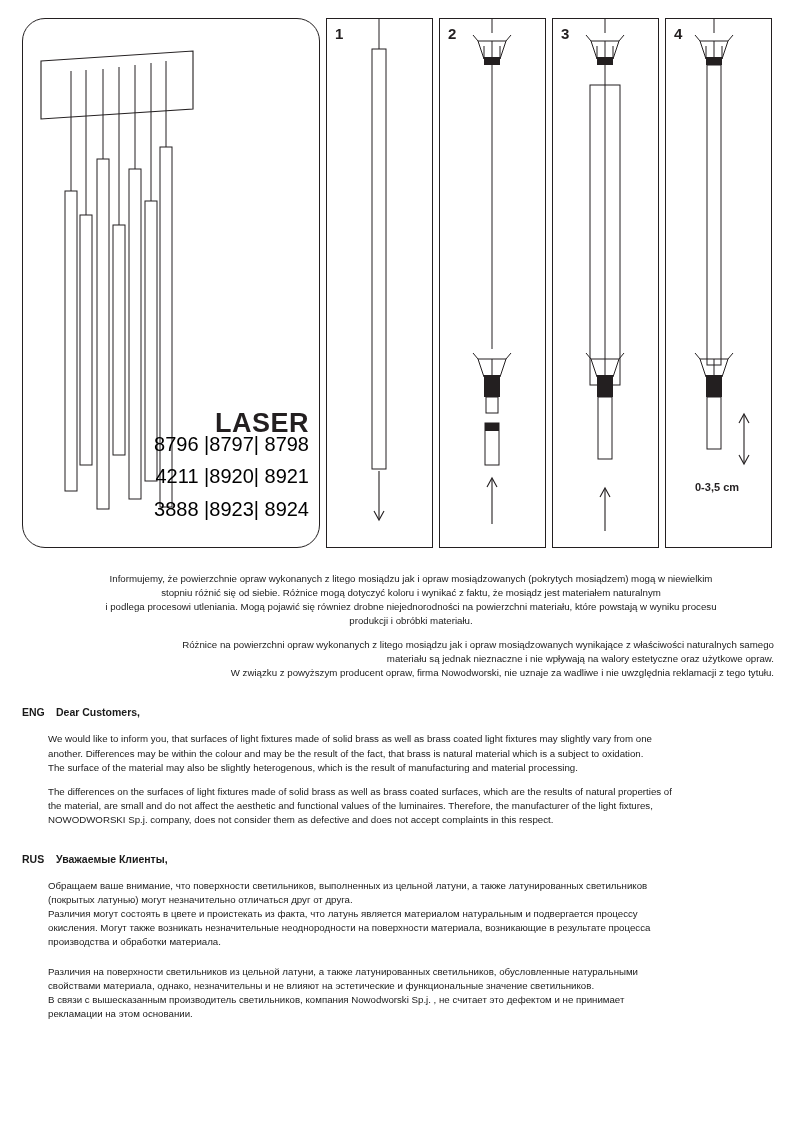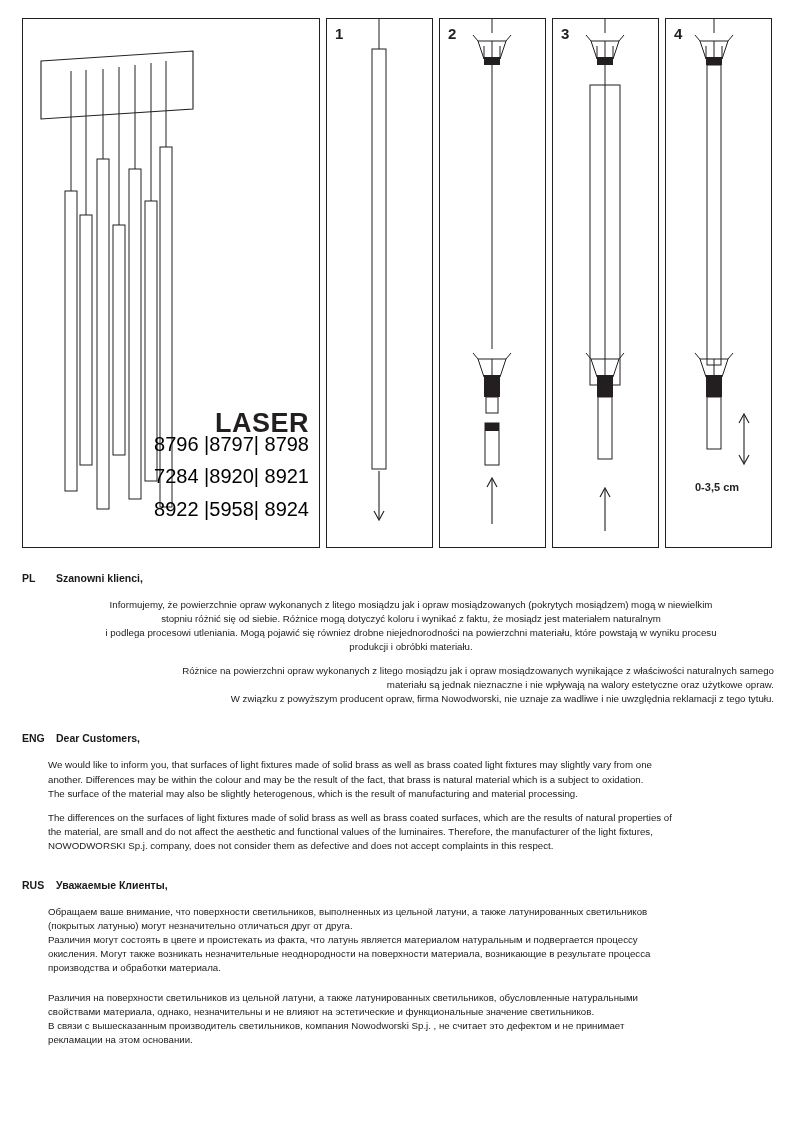--- a/index.html
+++ b/index.html
@@ -25,21 +25,21 @@
     height: 530px;
     display: flex;
     gap: 6px;
   }
   .panel {
     border: 1px solid #231f20;
     position: relative;
     background: #fff;
     box-sizing: border-box;
   }
-  .panel-main { width: 298px; }
+  .panel-main { width: 298px; border-radius: 23px; }
   .panel-step { width: 107px; }
 
   .step-num {
     position: absolute;
     top: 6px;
     left: 8px;
     font-size: 15px;
     font-weight: bold;
     font-family: "Liberation Sans", sans-serif;
     color: #231f20;
@@ -125,22 +125,22 @@
       <rect x="74" y="140" width="12" height="350" fill="none" stroke="#231f20" stroke-width="1"></rect>
       <rect x="90" y="206" width="12" height="230" fill="none" stroke="#231f20" stroke-width="1"></rect>
       <rect x="106" y="150" width="12" height="330" fill="none" stroke="#231f20" stroke-width="1"></rect>
       <rect x="122" y="182" width="12" height="280" fill="none" stroke="#231f20" stroke-width="1"></rect>
       <rect x="137" y="128" width="12" height="360" fill="none" stroke="#231f20" stroke-width="1"></rect>
     </svg>
 
     <div class="prod-title">LASER</div>
     <div class="prod-codes">
       <div>8796 |8797| 8798</div>
-      <div>7284 |8920| 8921</div>
-      <div>8922 |5958| 8924</div>
+      <div>4211 |8920| 8921</div>
+      <div>3888 |8923| 8924</div>
     </div>
   </div>
 
   <div class="panel panel-step">
     <div class="step-num">1</div>
     <svg width="105" height="528" viewBox="0 0 105 528">
       <line x1="52" y1="0" x2="52" y2="30" stroke="#231f20" stroke-width="1"></line>
       <rect x="45" y="30" width="14" height="420" fill="none" stroke="#231f20" stroke-width="1"></rect>
 
       <line x1="52" y1="452" x2="52" y2="500" stroke="#231f20" stroke-width="1.1"></line>
@@ -213,23 +213,20 @@
       <path d="M73 436 L78 445 L83 436" fill="none" stroke="#231f20" stroke-width="1.1"></path>
     </svg>
     <div class="dim-label" style="left:9px; top:462px;">0-3,5 cm</div>
   </div>
 
 </div>
 
 <div class="text-wrap">
 
   <div class="sec sec-pl">
-    <div class="sec-head">
-      <span class="lang">PL</span><span>Szanowni klienci,</span>
-    </div>
     <p class="para" style="white-space:pre-line;text-align:center;">Informujemy, że powierzchnie opraw wykonanych z litego mosiądzu jak i opraw mosiądzowanych (pokrytych mosiądzem) mogą w niewielkim
 stopniu różnić się od siebie. Różnice mogą dotyczyć koloru i wynikać z faktu, że mosiądz jest materiałem naturalnym
 i podlega procesowi utleniania. Mogą pojawić się równiez drobne niejednorodności na powierzchni materiału, które powstają w wyniku procesu
 produkcji i obróbki materiału.</p>
     <p class="para" style="white-space:pre-line;text-align:right;">Różnice na powierzchni opraw wykonanych z litego mosiądzu jak i opraw mosiądzowanych wynikające z właściwości naturalnych samego
 materiału są jednak nieznaczne i nie wpływają na walory estetyczne oraz użytkowe opraw.
 W związku z powyższym producent opraw, firma Nowodworski, nie uznaje za wadliwe i nie uwzględnia reklamacji z tego tytułu.</p>
   </div>
 
   <div class="sec sec-eng">

